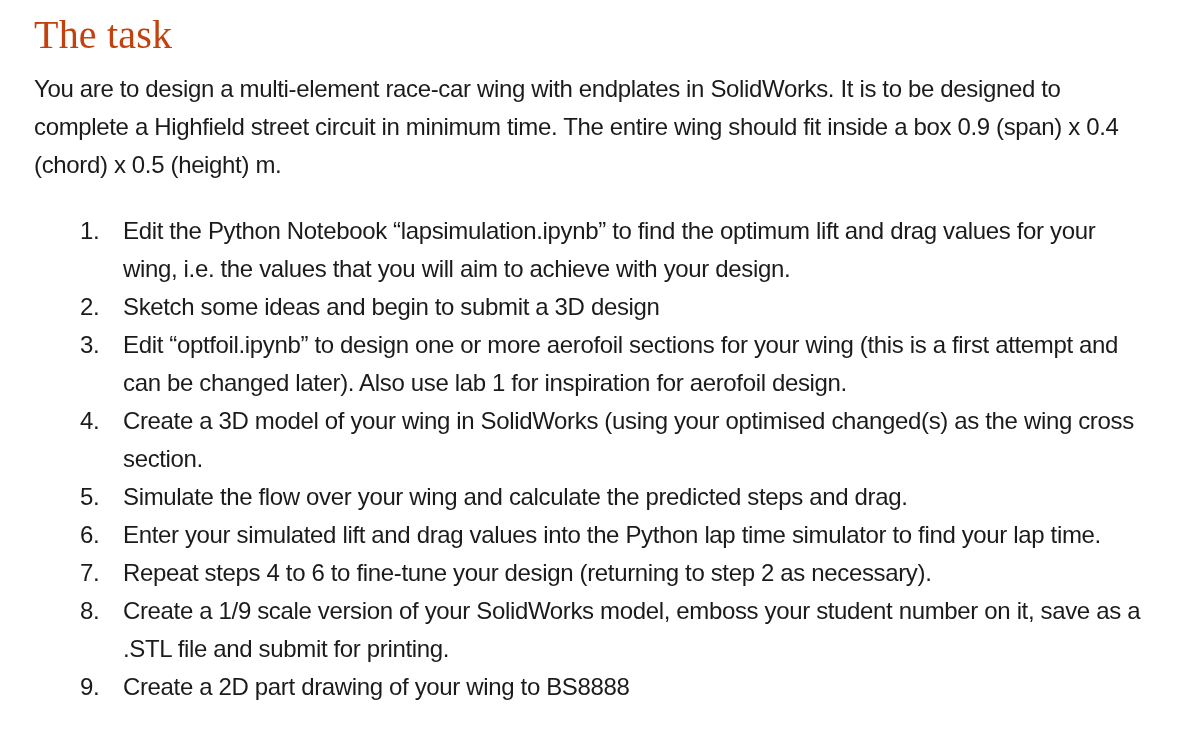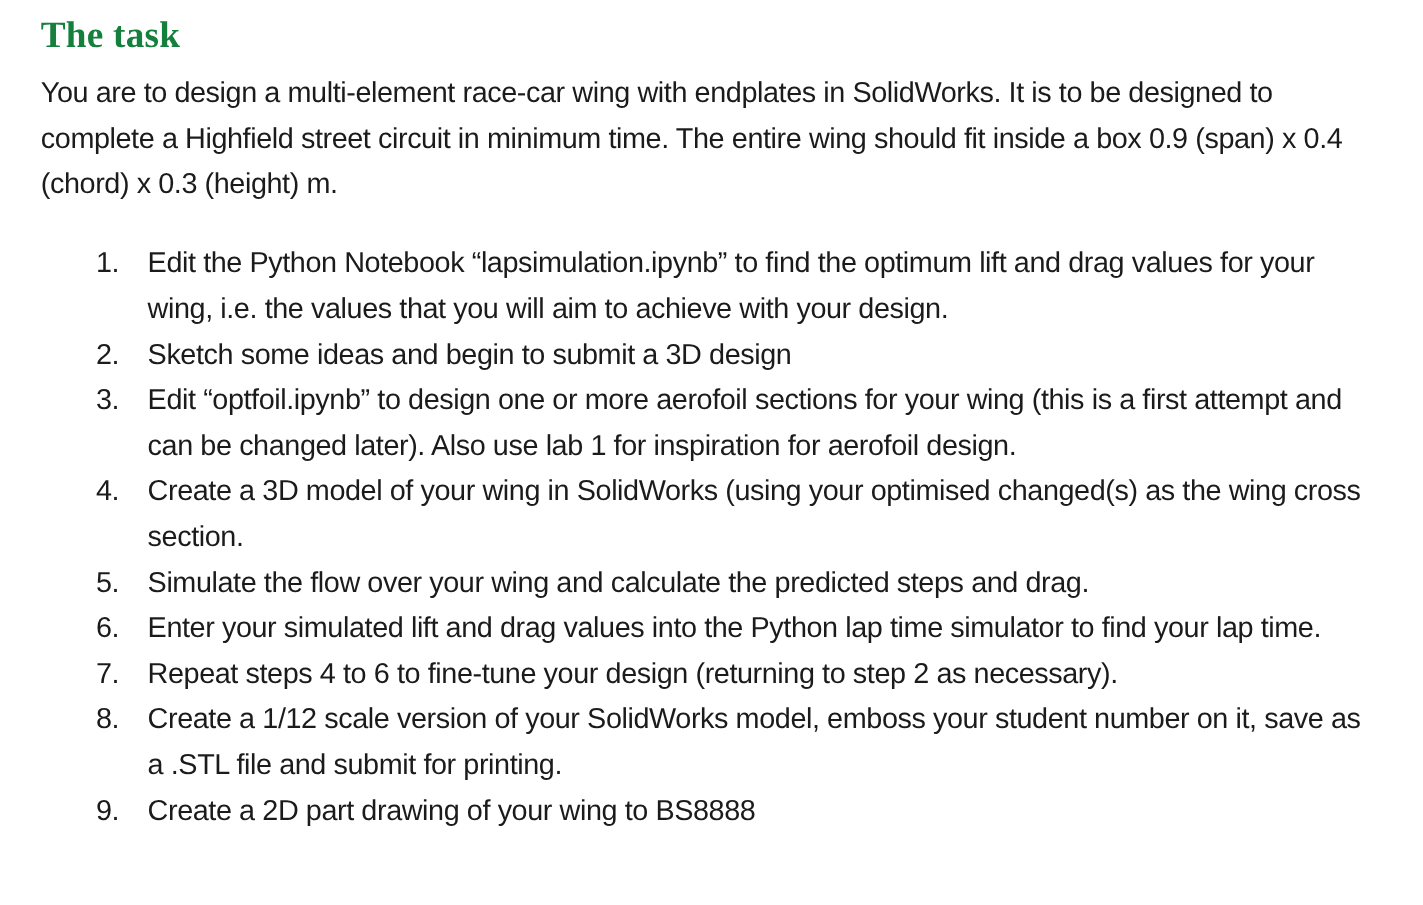--- a/index.html
+++ b/index.html
@@ -13,24 +13,24 @@
     height: 754px;
     background: #ffffff;
     box-sizing: border-box;
     padding: 10px 38px 0 34px;
     font-family: "Liberation Sans", sans-serif;
     color: #1b1b1b;
     overflow: hidden;
   }
   .heading {
     font-family: "Liberation Serif", "DejaVu Serif", serif;
-    font-weight: 700;
-    font-size: 31px;
+    font-weight: 400;
+    font-size: 40px;
     line-height: 1.25;
-    color: #15803d;
+    color: #c2410c;
     margin: 0 0 10px 0;
     letter-spacing: 0.2px;
   }
   .intro {
     font-size: 24px;
     letter-spacing: -0.35px;
     line-height: 38px;
     margin: 0 0 28px 0;
     max-width: 1116px;
   }
@@ -54,21 +54,21 @@
   .task-text {
     padding-right: 4px;
   }
 </style>
 </head>
 <body>
 
 <div class="page">
   <h1 class="heading">The task</h1>
 
-  <p class="intro">You are to design a multi-element race-car wing with endplates in SolidWorks. It is to be designed to complete a Highfield street circuit in minimum time. The entire wing should fit inside a box 0.9 (span) x 0.4 (chord) x 0.3 (height) m.</p>
+  <p class="intro">You are to design a multi-element race-car wing with endplates in SolidWorks. It is to be designed to complete a Highfield street circuit in minimum time. The entire wing should fit inside a box 0.9 (span) x 0.4 (chord) x 0.5 (height) m.</p>
 
   <ol class="task-list">
   <li class="task-item">
     <span class="task-number">1.</span>
     <span class="task-text">Edit the Python Notebook “lapsimulation.ipynb” to find the optimum lift and drag values for your wing, i.e. the values that you will aim to achieve with your design.</span>
   </li>
 
   <li class="task-item">
     <span class="task-number">2.</span>
     <span class="task-text">Sketch some ideas and begin to submit a 3D design</span>
@@ -94,21 +94,21 @@
     <span class="task-text">Enter your simulated lift and drag values into the Python lap time simulator to find your lap time.</span>
   </li>
 
   <li class="task-item">
     <span class="task-number">7.</span>
     <span class="task-text">Repeat steps 4 to 6 to fine-tune your design (returning to step 2 as necessary).</span>
   </li>
 
   <li class="task-item">
     <span class="task-number">8.</span>
-    <span class="task-text">Create a 1/12 scale version of your SolidWorks model, emboss your student number on it, save as a .STL file and submit for printing.</span>
+    <span class="task-text">Create a 1/9 scale version of your SolidWorks model, emboss your student number on it, save as a .STL file and submit for printing.</span>
   </li>
 
   <li class="task-item">
     <span class="task-number">9.</span>
     <span class="task-text">Create a 2D part drawing of your wing to BS8888</span>
   </li>
 </ol>
 </div>
 
 </body></html>

